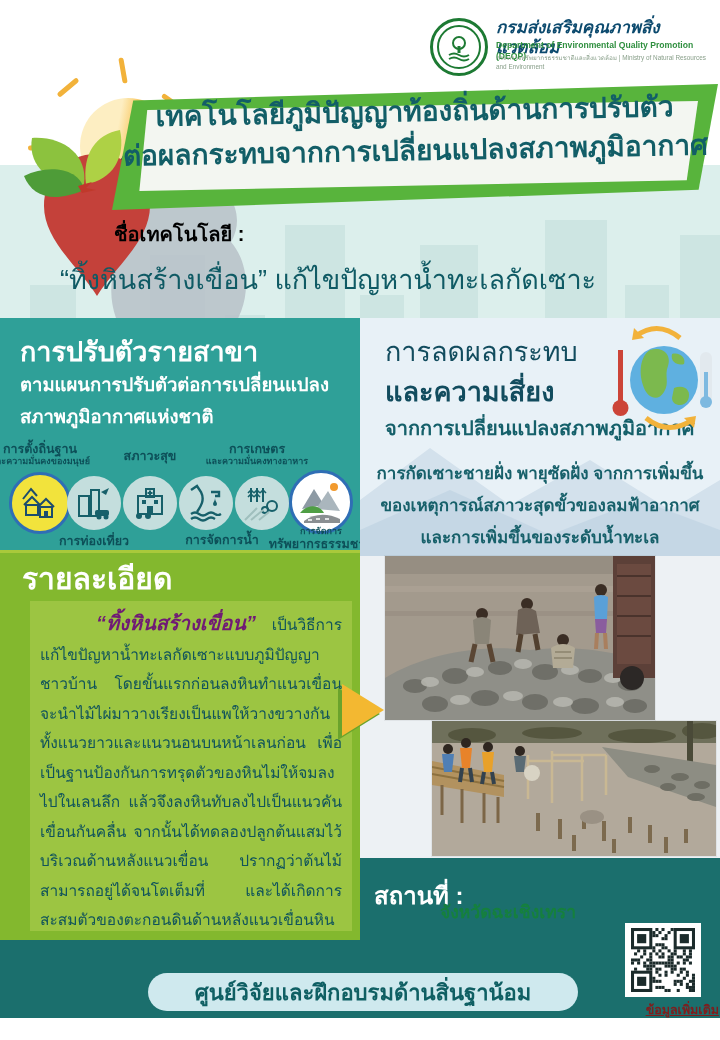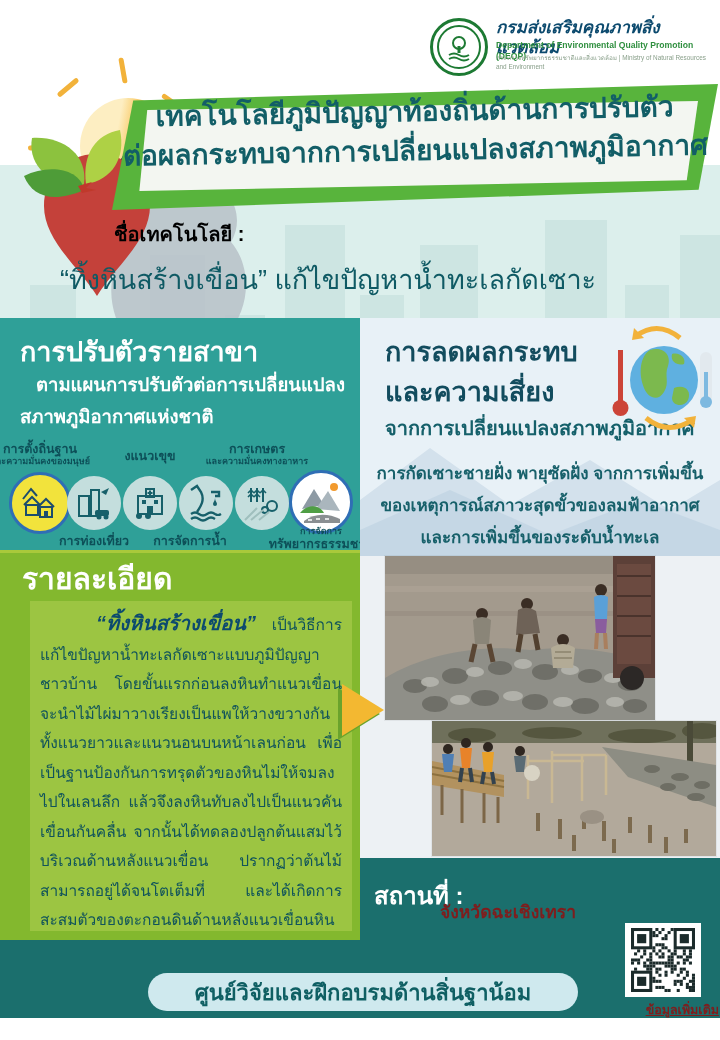--- a/index.html
+++ b/index.html
@@ -34,56 +34,56 @@
   .banner-inner{position:absolute;left:24px;top:17px;right:20px;bottom:19px;background:#f3f6f1;clip-path:polygon(2% 10%,100% 0%,98% 88%,0.6% 100%);}
   .banner-text{position:absolute;left:10px;right:10px;top:8px;text-align:center;transform:rotate(-1.1deg);color:#125e67;font-weight:bold;font-size:28px;line-height:39px;}
 
   
   .tech-label{left:114px;top:218px;font-size:20px;font-weight:bold;color:#000000;}
   .tech-name{left:60px;top:258px;width:640px;text-align:left;font-size:27px;font-weight:normal;color:#0f5a64;}
 
   
   .adapt-panel{left:0;top:318px;width:360px;height:235px;background:#2fa098;overflow:hidden;}
   .adapt-title{left:20px;top:12px;font-size:27px;font-weight:bold;color:#ffffff;}
-  .adapt-sub1{left:36px;top:52px;font-size:18.5px;font-weight:bold;color:#ffffff;}
+  .adapt-sub1{left:20px;top:52px;font-size:18.5px;font-weight:bold;color:#ffffff;}
   .adapt-sub2{left:20px;top:84px;font-size:18.5px;font-weight:bold;color:#ffffff;}
   .sector-circle{border-radius:50%;background:#c4dedd;display:flex;align-items:center;justify-content:center;box-sizing:border-box;}
   .sector-circle.hi{background:#f2e33c;border:3px solid #2f6eb5;}
   .sector-circle.hi6{background:#ffffff;border:3px solid #2f6eb5;}
   .s-label{color:#0d4f58;text-align:center;font-weight:bold;}
   .s-label .big{font-size:12.5px;line-height:14px;}
   .s-label .small{font-size:9px;line-height:11px;font-weight:bold;}
   .lime-line{left:0;top:550px;width:360px;height:4px;background:#a9c93b;}
 
   
   .impact-panel{left:360px;top:318px;width:360px;height:240px;background:#e8f1f7;overflow:hidden;}
-  .impact-t1{left:25px;top:12px;font-size:27px;font-weight:bold;color:#124c5e;}
+  .impact-t1{left:25px;top:12px;font-size:27px;font-weight:normal;color:#124c5e;}
   .impact-t2{left:25px;top:52px;font-size:27px;font-weight:bold;color:#124c5e;}
   .impact-sub{left:25px;top:94px;font-size:20px;font-weight:bold;color:#15606a;}
   .impact-desc{left:8px;top:140px;width:344px;text-align:center;color:#17606a;font-weight:bold;font-size:17px;line-height:32px;}
 
   
   .details-panel{left:0;top:553px;width:360px;height:388px;background:#83b82e;overflow:hidden;}
   .details-title{left:22px;top:2px;font-size:30px;font-weight:bold;color:#ffffff;}
   .details-box{left:30px;top:48px;width:322px;height:330px;background:#9cc542;box-sizing:border-box;padding:8px 10px 6px 10px;overflow:hidden;}
   .details-text{color:#11545b;font-size:15.5px;line-height:29.5px;text-align:justify;}
-  .details-lead{font-size:20px;font-weight:bold;font-style:italic;color:#0c4a6e;}
+  .details-lead{font-size:20px;font-weight:bold;font-style:italic;color:#701a75;}
   .indent{display:inline-block;width:56px;}
   .arrow-right{left:342px;top:684px;width:0;height:0;border-top:26px solid transparent;border-bottom:26px solid transparent;border-left:42px solid #f3b831;filter:drop-shadow(-4px 4px 0 #6aa32c);}
 
   
   .photos-bg{left:360px;top:556px;width:360px;height:302px;background:#edf1f4;}
   .photo{box-shadow:0 0 0 1px rgba(0,0,0,.05);}
 
   
   .loc-col{left:360px;top:858px;width:360px;height:160px;background:#1b6f6d;}
   .footer-bar{left:0;top:940px;width:720px;height:78px;background:#1b6f6d;}
   .loc-label{left:374px;top:876px;font-size:24px;font-weight:bold;color:#ffffff;}
   .loc-v1{left:440px;top:868px;font-size:17.5px;font-weight:bold;color:#c9d64d;}
-  .loc-v2{left:440px;top:898px;font-size:17.5px;font-weight:bold;color:#7f1d1d;}
+  .loc-v2{left:440px;top:898px;font-size:17.5px;font-weight:bold;color:#15803d;}
   .pill{left:148px;top:973px;width:430px;height:38px;background:#cfe9ee;border-radius:21px;display:flex;align-items:center;justify-content:center;font-size:22px;font-weight:bold;color:#0f5f63;}
   .qr-box{left:625px;top:923px;width:76px;height:74px;background:#ffffff;display:flex;align-items:center;justify-content:center;}
   .qr-label{left:607px;top:1000px;width:112px;text-align:right;font-size:12.5px;font-weight:bold;color:#7f1d1d;text-decoration:underline;}
   .bottom-white{left:0;top:1018px;width:720px;height:22px;background:#ffffff;}
 </style>
 </head>
 <body>
 
 <div class="poster">
 
@@ -177,21 +177,21 @@
   <div class="abs adapt-panel">
     <div class="abs adapt-title">การปรับตัวรายสาขา</div>
     <div class="abs adapt-sub1">ตามแผนการปรับตัวต่อการเปลี่ยนแปลง</div>
     <div class="abs adapt-sub2">สภาพภูมิอากาศแห่งชาติ</div>
 
     <div class="abs s-label" style="left:-26px;top:124px;width:132px;">
       <div class="big">การตั้งถิ่นฐาน</div>
       <div class="small">และความมั่นคงของมนุษย์</div>
     </div>
     <div class="abs s-label" style="left:100px;top:131px;width:100px;">
-      <div class="big">งแนวเขุข</div>
+      <div class="big">สภาวะสุข</div>
     </div>
     <div class="abs s-label" style="left:192px;top:124px;width:130px;">
       <div class="big">การเกษตร</div>
       <div class="small">และความมั่นคงทางอาหาร</div>
     </div>
 
     <div class="abs sector-circle hi" style="left:9px;top:154px;width:62px;height:62px;">
       <svg width="40" height="40" viewBox="0 0 40 40">
         <path d="M3 16 L11 6 L17 13" fill="none" stroke="#1c4c6e" stroke-width="2"></path>
         <path d="M4 22 L12 14 L20 22" fill="none" stroke="#1c4c6e" stroke-width="2"></path>
@@ -248,21 +248,21 @@
         <path d="M18 30 L30 12 L42 32 Z" fill="#aab6bd"></path>
         <path d="M2 34 C10 24 22 26 26 34 Z" fill="#4f9e45"></path>
         <path d="M6 42 C16 34 30 34 42 40 L42 44 L6 44 Z" fill="#8a8f92"></path>
         <path d="M10 41 h4 M18 40 h4 M27 40 h4" stroke="#ffffff" stroke-width="1.4"></path>
       </svg>
     </div>
 
     <div class="abs s-label" style="left:44px;top:216px;width:100px;">
       <div class="big">การท่องเที่ยว</div>
     </div>
-    <div class="abs s-label" style="left:140px;top:216px;width:100px;">
+    <div class="abs s-label" style="left:172px;top:216px;width:100px;font-family:Liberation Mono, monospace;">
       <div class="big">การจัดการน้ำ</div>
     </div>
     <div class="abs s-label" style="left:256px;top:208px;width:130px;">
       <div class="small">การจัดการ</div>
       <div class="big">ทรัพยากรธรรมชาติ</div>
     </div>
   </div>
   <div class="abs lime-line"></div>
 
   <div class="abs impact-panel">

